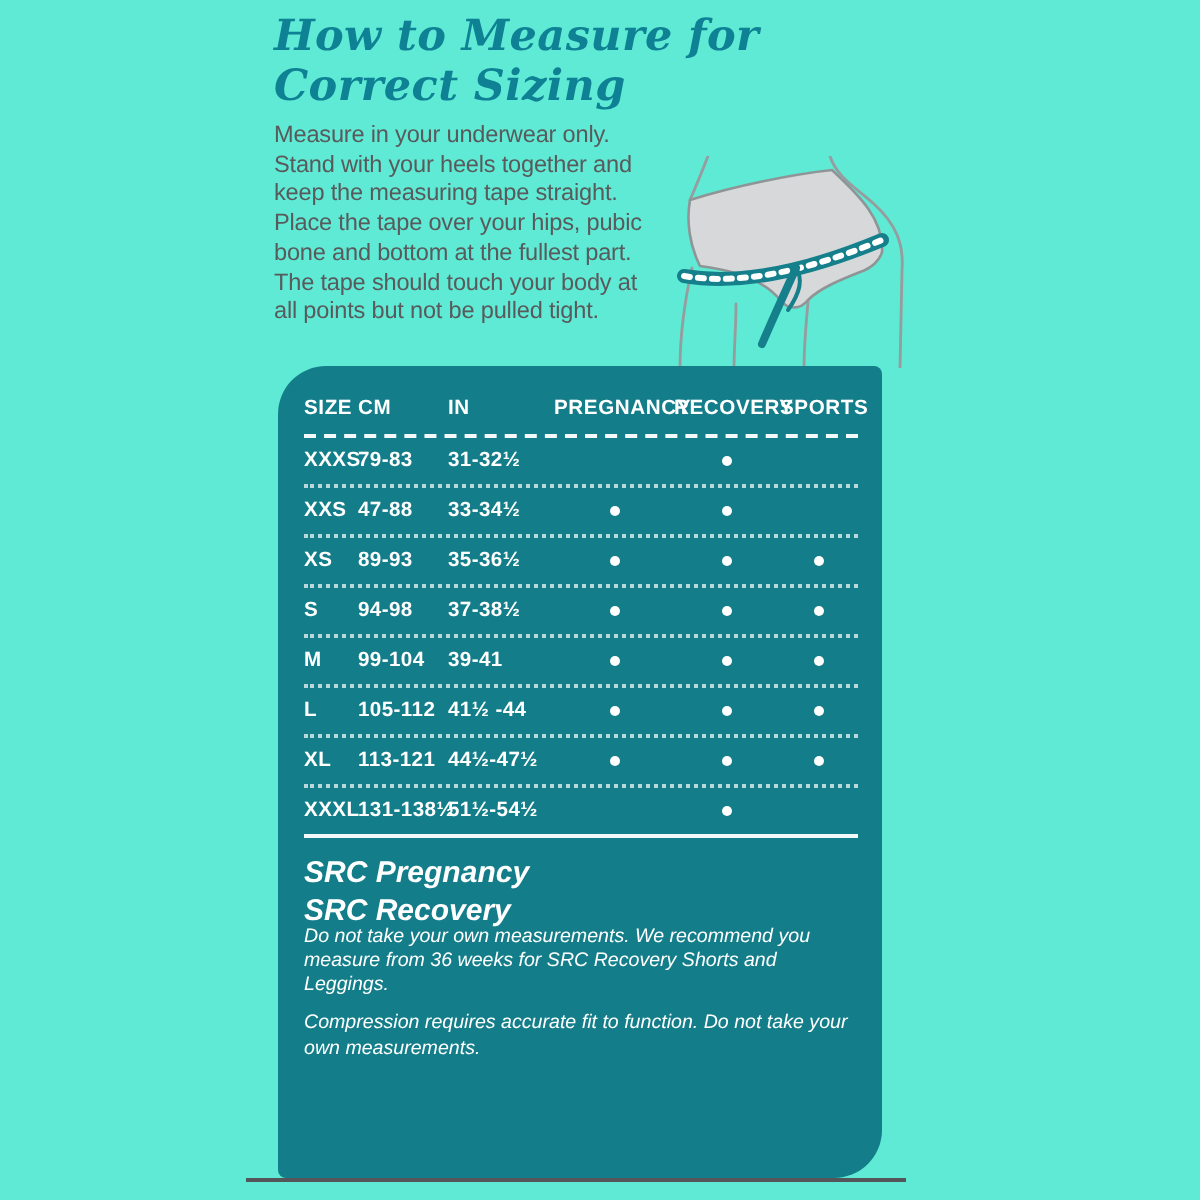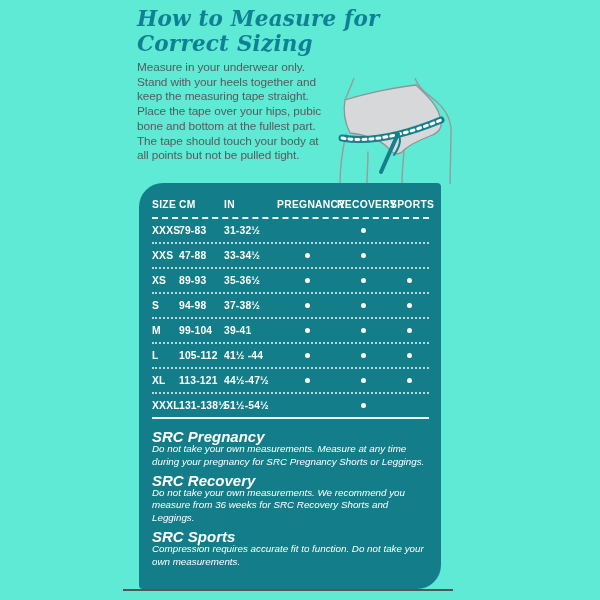--- a/index.html
+++ b/index.html
@@ -195,28 +195,26 @@
           <div class="td dotcell"></div>
           <div class="td dotcell">
             <span class="dot"></span>
           </div>
           <div class="td dotcell"></div>
         </div>
       </div>
     <div class="notes" id="notes">
         <div class="note">
           <div class="note-title">SRC Pregnancy</div>
-          <div class="note-body">Do not take your own measurements. Measure at any time during your pregnancy for SRC Pregnancy Shorts or Leggings.</div>
         </div>
         <div class="note">
           <div class="note-title">SRC Recovery</div>
           <div class="note-body">Do not take your own measurements. We recommend you measure from 36 weeks for SRC Recovery Shorts and Leggings.</div>
         </div>
         <div class="note">
-          <div class="note-title">SRC Sports</div>
           <div class="note-body">Compression requires accurate fit to function. Do not take your own measurements.</div>
         </div>
       </div>
   </div>
 
   <div class="bottom-rule"></div>
 
 </div>
 
 </body></html>

